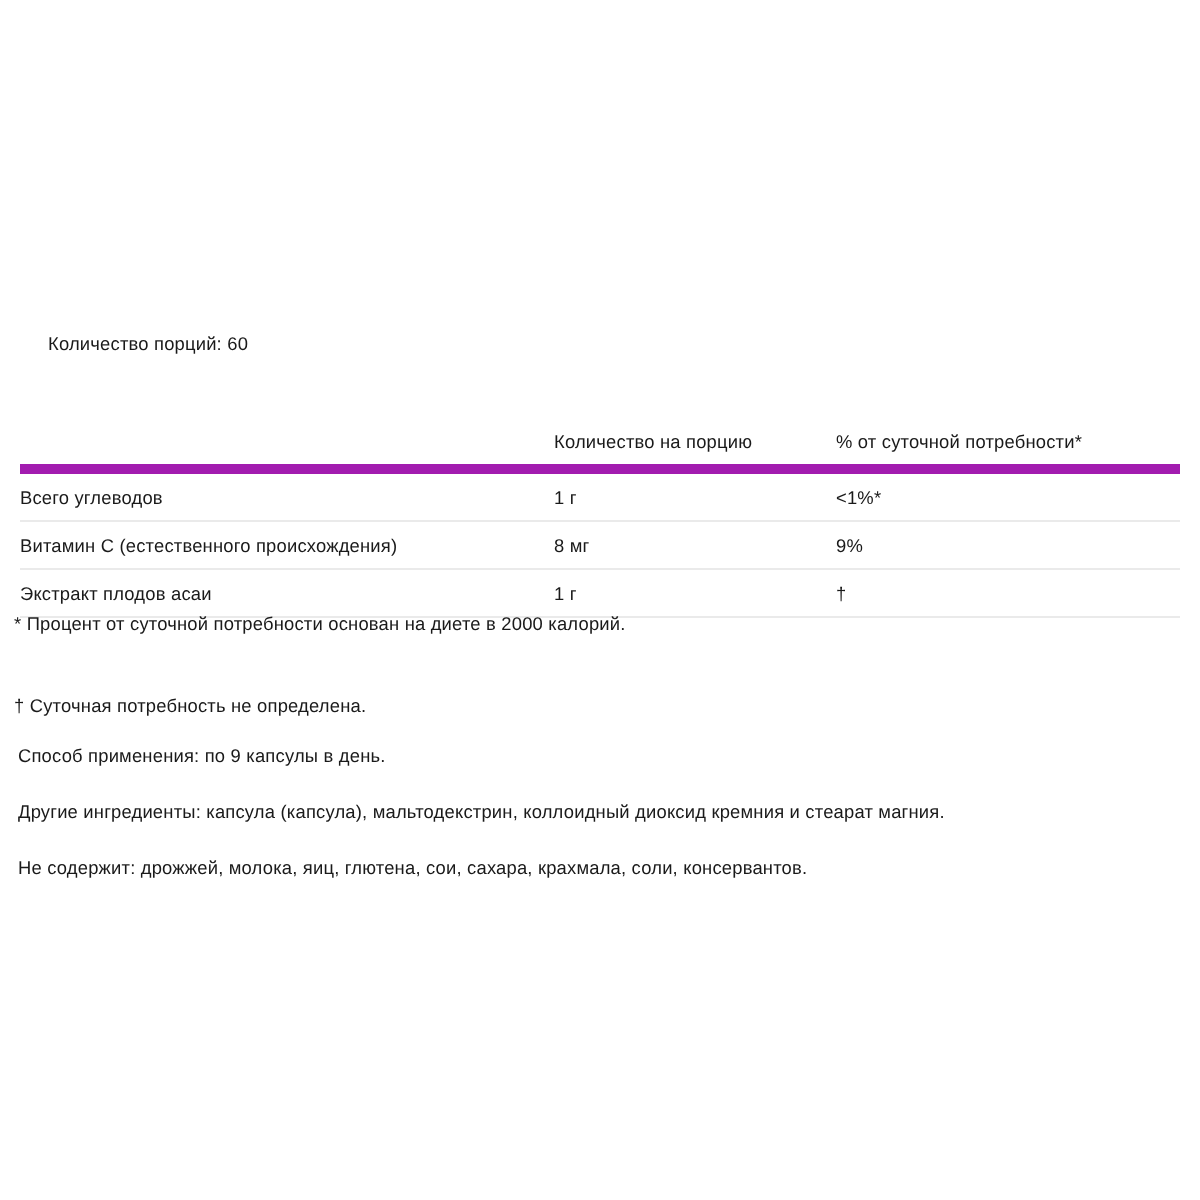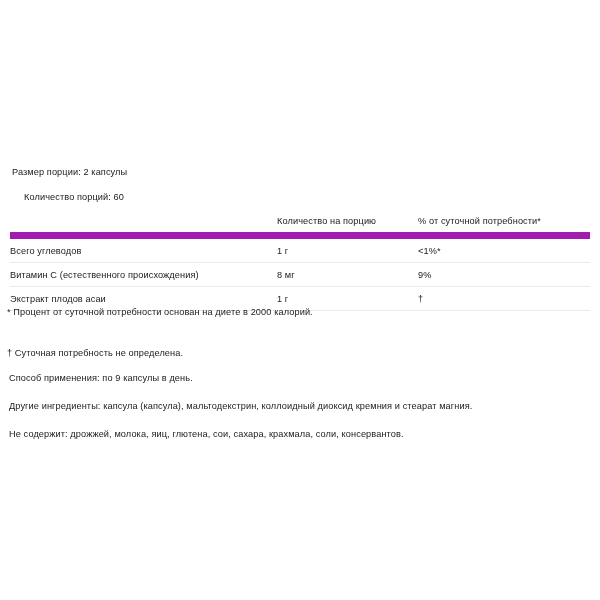--- a/index.html
+++ b/index.html
@@ -65,21 +65,21 @@
     text-align: left;
     vertical-align: middle;
     font-size: 9.2px;
     letter-spacing: 0.1px;
     color: #1a1a1a;
     height: 23px;
     border-bottom: 1px solid #eaeaea;
     white-space: nowrap;
   }
   .facts-table tr.header-row td {
-    border-bottom: 7px solid #a21caf;
+    border-bottom: 5px solid #a21caf;
     margin-left: 28px;
   }
   .col-name   { width: 267px; }
   .col-amount { width: 141px; }
   .col-dv     { width: 172px; }
 
   
   .footnotes {
     position: absolute;
     left: 7px;
@@ -111,21 +111,20 @@
     margin-bottom: 15px;
   }
   .note:last-child { margin-bottom: 0; }
 </style>
 </head>
 <body>
 
 <div class="panel">
 
   <div class="serving-block">
-    <div class="serving-line size">Размер порции: 2 капсулы</div>
     <div class="serving-line count">Количество порций: 60</div>
   </div>
 
   <table class="facts-table">
     <colgroup>
       <col class="col-name">
       <col class="col-amount">
       <col class="col-dv">
     </colgroup>
     <tbody>

